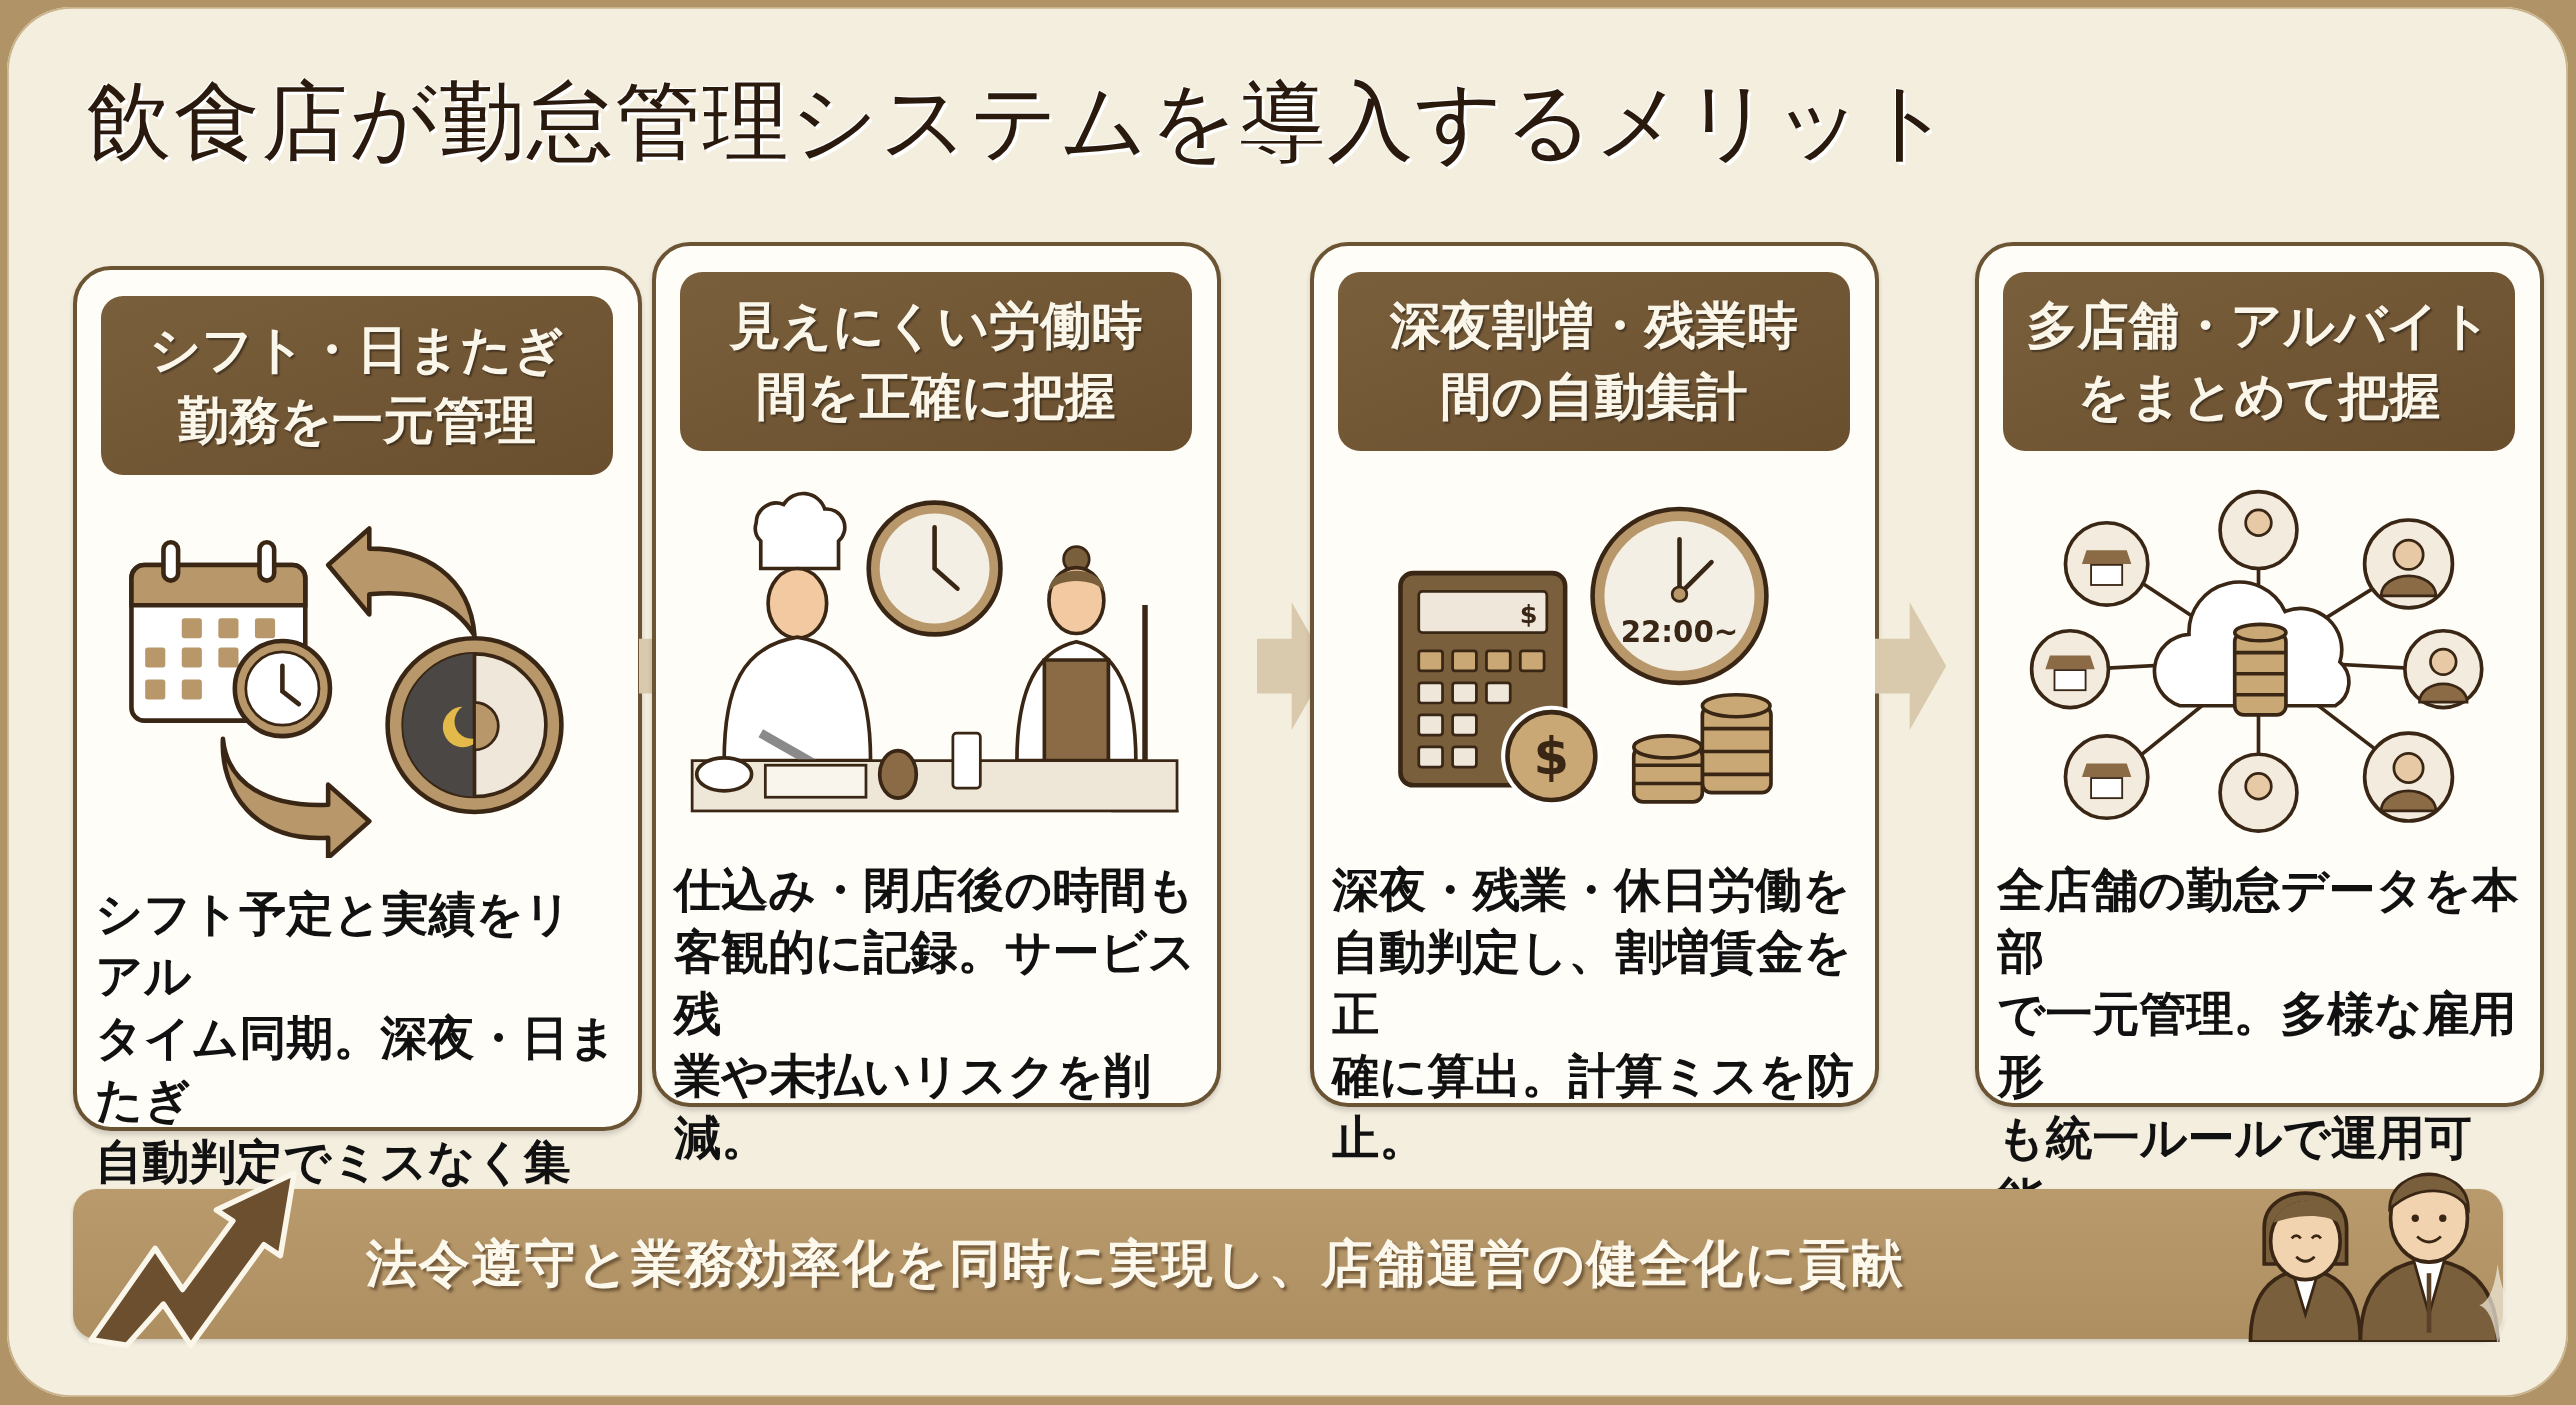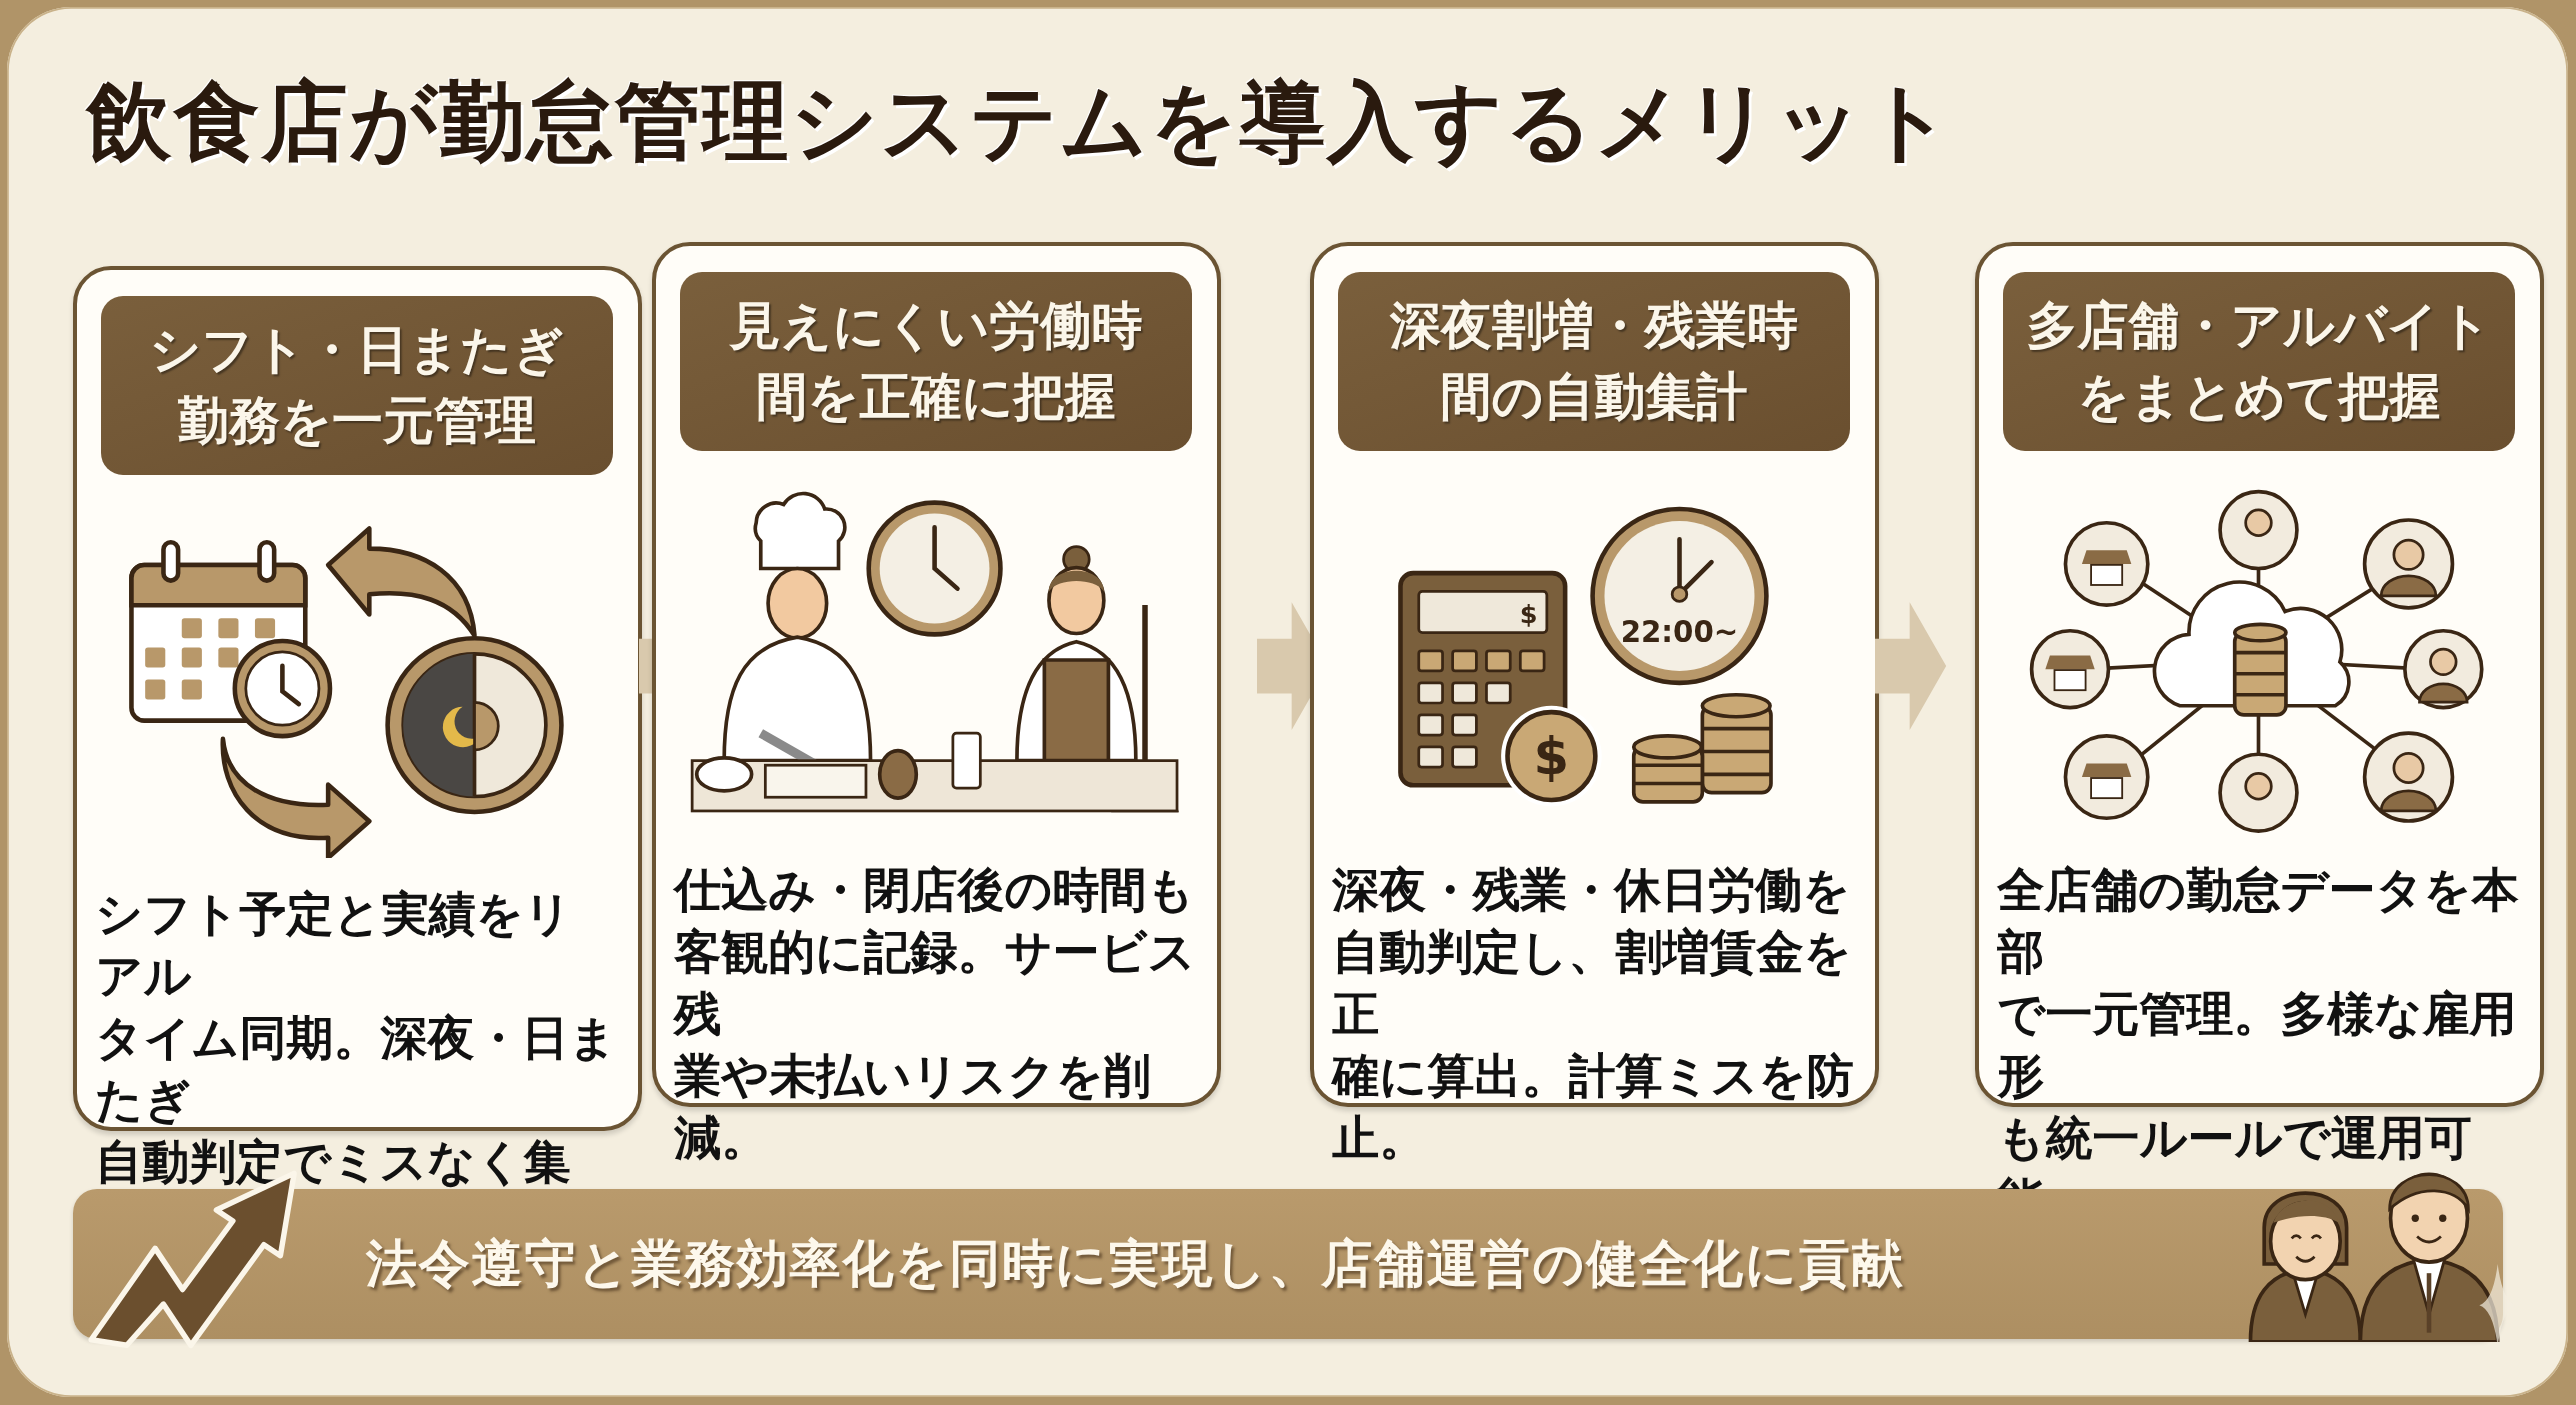--- a/index.html
+++ b/index.html
@@ -1,18 +1,18 @@
 <!DOCTYPE html>
 <html style="font-size:14.6px"><head>
 <meta charset="utf-8">
 <style>
   html,body{margin:0;padding:0;}
   body{width:2576px;height:1405px;background:#b09468;font-family:"DejaVu Sans","Liberation Sans",sans-serif;overflow:hidden;position:relative;}
   .frame{position:absolute;left:7.3px;top:7.3px;width:2561px;height:1390px;background:#f4eedf;border-radius:64px;box-shadow:inset 0 0 0 1.8px #c9b28a;}
-  .title{position:absolute;left:0;top:64px;width:2040px;text-align:center;font-size:86px;font-weight:bold;color:#2a1a0e;letter-spacing:1.8px;text-shadow:2.7px 2.7px 0 #fff,-0.9px -0.9px 0 #fff;}
+  .title{position:absolute;left:0;top:64px;width:2040px;text-align:center;font-size:86px;font-weight:normal;color:#2a1a0e;letter-spacing:1.8px;text-shadow:2.7px 2.7px 0 #fff,-0.9px -0.9px 0 #fff;}
   .card{position:absolute;top:242px;width:569px;height:865px;background:#fffdf8;border:4.6px solid #6b5433;border-radius:38px;box-sizing:border-box;box-shadow:0 3.7px 5.5px rgba(0,0,0,.15);}
   .card-head{position:absolute;left:24px;top:25.6px;width:512px;height:179px;background:linear-gradient(160deg,#7a5f3c,#6a4f2f);border-radius:22px;display:flex;align-items:center;justify-content:center;text-align:center;}
   .card-head span{color:#fbf6ea;font-size:51px;font-weight:bold;line-height:71px;white-space:pre-line;text-shadow:1.8px 1.8px 1.8px rgba(0,0,0,.4);}
   .illus{position:absolute;left:27.4px;top:240px;width:505px;height:348px;}
   .card-body{position:absolute;left:18.3px;top:613px;width:523px;text-align:left;font-size:47px;font-weight:bold;color:#111;line-height:62px;white-space:pre-line;}
   .step-arrow{position:absolute;top:593px;width:73px;height:146px;}
   .banner{position:absolute;left:73px;top:1189px;width:2430px;height:150px;background:linear-gradient(180deg,#b99a6c,#ad8f62);border-radius:24px;box-shadow:0 2.7px 4.6px rgba(0,0,0,.15);}
   .banner-text{position:absolute;left:293px;top:0;height:150px;line-height:150px;font-size:51px;font-weight:bold;color:#fdf8ec;letter-spacing:1.8px;text-shadow:2.7px 2.7px 2.7px rgba(60,40,20,.55);}
   .trend{position:absolute;left:82px;top:1166px;width:256px;height:183px;}
   .staff{position:absolute;left:2223px;top:1154px;width:293px;height:188px;}

